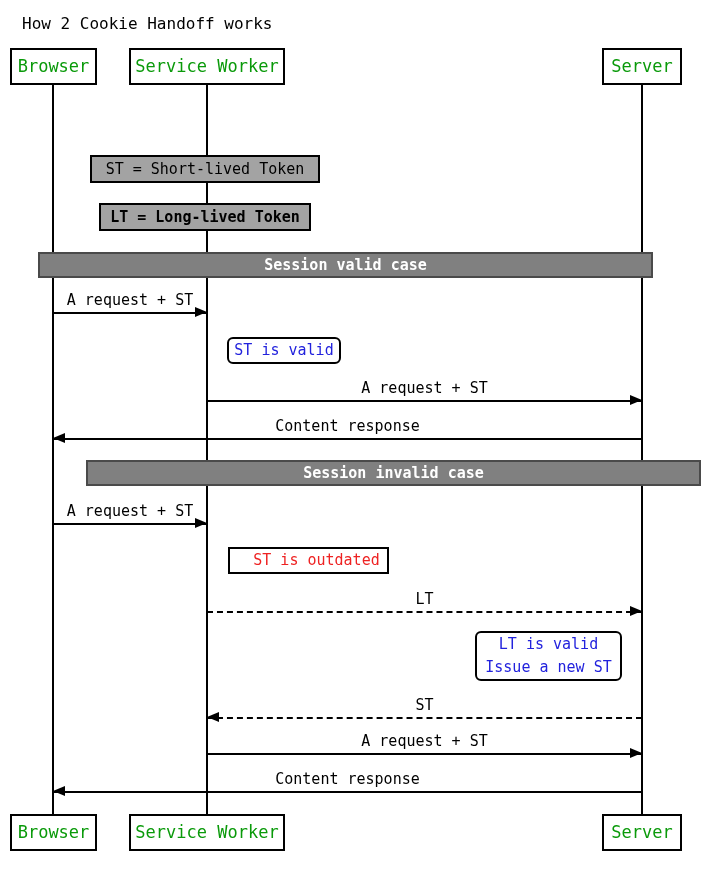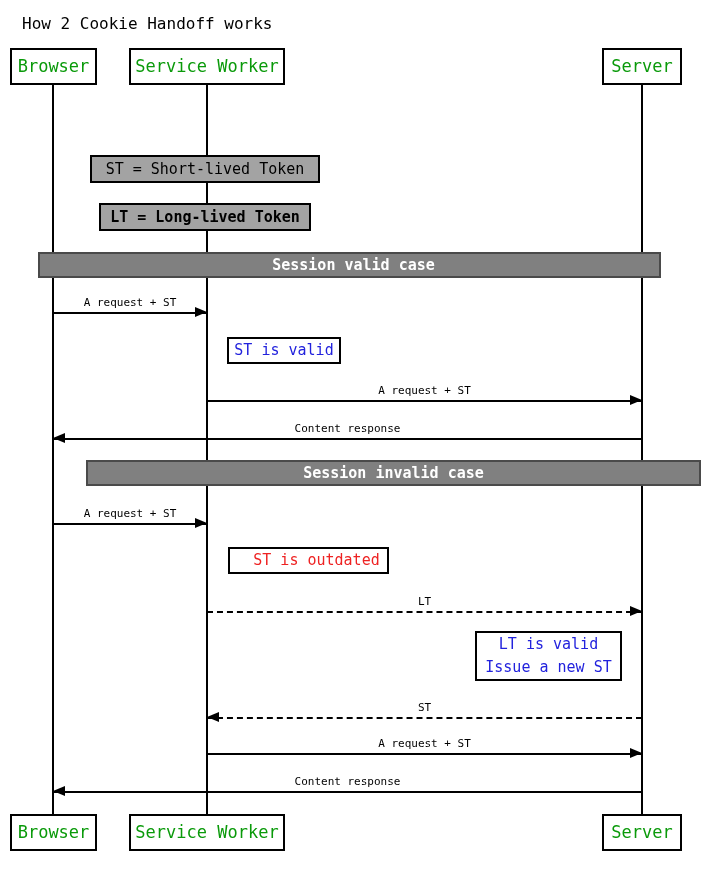--- a/index.html
+++ b/index.html
@@ -18,55 +18,55 @@
     text-align:center;font-size:15px;color:#000;white-space:nowrap;z-index:3;
   }
   .bar{
     position:absolute;left:38px;width:611px;height:22px;line-height:22px;
     background:var(--bar-fill,#808080);border:2px solid var(--bar-border,#4a4a4a);
     color:var(--bar-text,#fff);font-size:15px;font-weight:bold;text-align:center;z-index:4;
   }
   .msg{position:absolute;height:0;z-index:2;}
   .msg-label{
     position:absolute;left:0;right:0;bottom:4px;text-align:center;
-    font-size:11px;color:#000;white-space:nowrap;
+    font-size:15px;color:#000;white-space:nowrap;
   }
   .msg-line{position:absolute;left:0;right:0;top:-1px;height:0;}
   .line-solid{border-top:2px solid var(--line-black,#000);}
   .line-dashed{border-top:2px dashed var(--line-black,#000);}
   .arr{position:absolute;width:0;height:0;top:-6px;
        border-top:5px solid transparent;border-bottom:5px solid transparent;}
   .arr-r{right:0;border-left:12px solid var(--line-black,#000);}
   .arr-l{left:0;border-right:12px solid var(--line-black,#000);}
   .snote{
     position:absolute;border:2px solid #000;background:#fff;text-align:center;
     font-size:15px;line-height:23px;white-space:nowrap;z-index:3;
   }
-  .snote.blue{color:var(--note-blue,#2222dd);}
+  .snote.blue{color:var(--note-blue,#2222dd);border-radius:6px;}
   .snote.red{color:var(--note-red,#ee2222);}
 </style>
 </head>
 <body>
 
 <div class="diagram">
 
   <div class="title">How 2 Cookie Handoff works</div>
 
   <div class="lifeline" style="left:52px;"></div>
   <div class="lifeline" style="left:206px;"></div>
   <div class="lifeline" style="left:641px;"></div>
 
   <div class="actor" style="left:10px;top:48px;width:83px;">Browser</div>
   <div class="actor" style="left:129px;top:48px;width:152px;">Service Worker</div>
   <div class="actor" style="left:602px;top:48px;width:76px;">Server</div>
 
   <div class="note" style="left:90px;top:155px;width:226px;">ST = Short-lived Token</div>
   <div class="note" style="left:99px;top:203px;width:208px;font-weight:bold;">LT = Long-lived Token</div>
 
-  <div class="bar" style="top:252px;padding-left:8px;">Session valid case</div>
+  <div class="bar" style="top:252px;">Session valid case</div>
   <div class="bar" style="top:460px;margin-left:48px;">Session invalid case</div>
 
   <div class="msg" style="left:53px;top:313px;width:154px;">
     <div class="msg-label">A request + ST</div>
     <div class="msg-line line-solid"></div>
     <div class="arr arr-r"></div>
   </div>
 
   <div class="snote blue" style="left:227px;top:337px;width:110px;">ST is valid</div>
 

